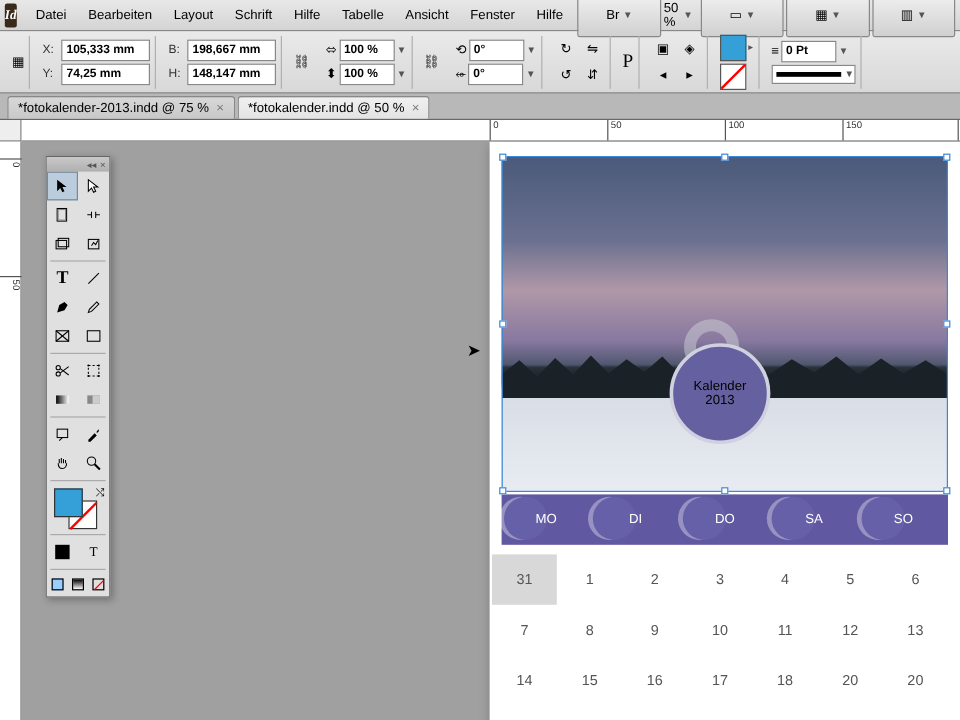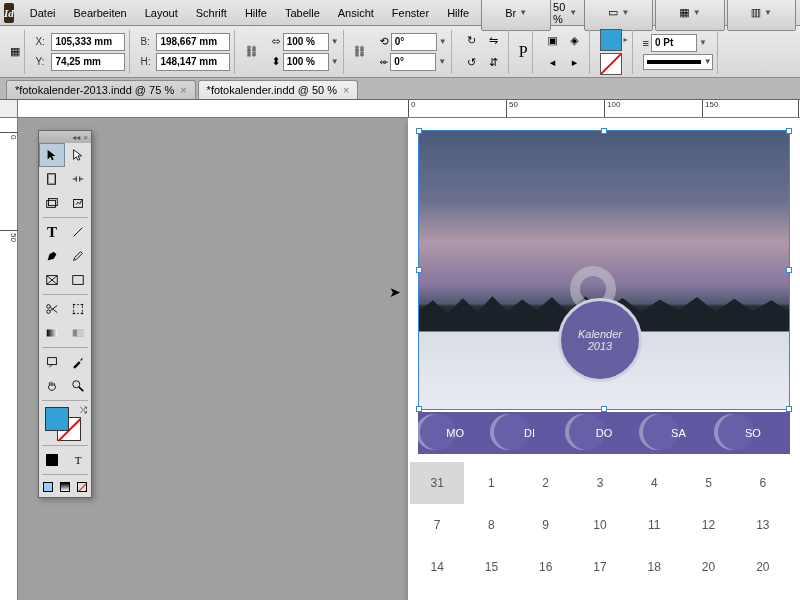--- a/index.html
+++ b/index.html
@@ -42,21 +42,21 @@
 .fill-fg { top:4px; left:6px; background:#35a0d8; z-index:2; }
 .fill-bg { top:14px; left:18px; background:#fff; }
 .fill-bg::after { content:''; position:absolute; width:140%; height:2px; background:red; top:50%; left:-20%; transform:rotate(-45deg); }
 .tool-row3 { grid-column:1/3; display:flex; }
 .tool-row3 .tool { flex:1; height:20px; }
 .page { position:absolute; top:0; left:390px; width:392px; height:560px; background:#fff; box-shadow:3px 3px 10px rgba(0,0,0,0.4); }
 .sel-frame { position:absolute; top:12px; left:400px; width:372px; height:280px; border:1px solid #3a87d4; pointer-events:none; }
 .sel-handle { position:absolute; width:6px; height:6px; background:#fff; border:1px solid #3a87d4; }
 .photo { position:absolute; top:12px; left:10px; width:372px; height:280px; background:linear-gradient(180deg,#4a5a7a 0%,#6a7090 25%,#b098a8 40%,#8878a0 55%,#505870 62%,#283038 63%,#1a2228 67%,#d8dde5 70%,#e8ecf2 100%); overflow:hidden; }
 .trees { position:absolute; top:58%; left:0; right:0; height:14%; background:#1a2228; clip-path:polygon(0 100%,0 50%,4% 20%,8% 55%,12% 15%,16% 50%,20% 10%,24% 48%,28% 18%,32% 45%,36% 12%,40% 50%,45% 10%,50% 48%,55% 14%,60% 50%,65% 18%,70% 46%,75% 12%,80% 50%,85% 16%,90% 48%,95% 20%,100% 50%,100% 100%); }
-.badge { position:absolute; top:180px; left:150px; width:84px; height:84px; border-radius:50%; background:#6560a0; border:3px solid #d0d0e0; display:flex; flex-direction:column; align-items:center; justify-content:center; color:#e5e5e5; font-size:15px;font-style:italic; }
+.badge { position:absolute; top:168px; left:150px; width:84px; height:84px; border-radius:50%; background:#6560a0; border:3px solid #d0d0e0; display:flex; flex-direction:column; align-items:center; justify-content:center; color:#000000; font-size:15px; }
 .donut { position:absolute; top:148px; left:162px; width:46px; height:46px; border-radius:50%; border:10px solid rgba(200,200,210,0.55); }
 .day-row { position:absolute; top:294px; left:10px; right:10px; height:42px; display:flex; background:#6058a0; }
 .day-cell { flex:1; display:flex; align-items:center; justify-content:center; color:#fff; font-size:11px; position:relative; }
 .day-cell::before { content:''; position:absolute; top:2px; left:2px; width:36px; height:36px; border-radius:50%; background:#6560a8; box-shadow:-4px 0 0 rgba(255,255,255,0.35); }
 .day-cell span { position:relative; z-index:1; }
 .cal-grid { position:absolute; top:344px; left:2px; right:10px; }
 .cal-row { display:flex; height:42px; }
 .cal-cell { flex:1; display:flex; align-items:center; justify-content:center; color:#555; font-size:12px; }
 .cal-cell.gray { background:#d8d8d8; }
 .cursor-arrow { position:absolute; top:166px; left:371px; font-size:14px; color:#000; z-index:50; pointer-events:none; }

